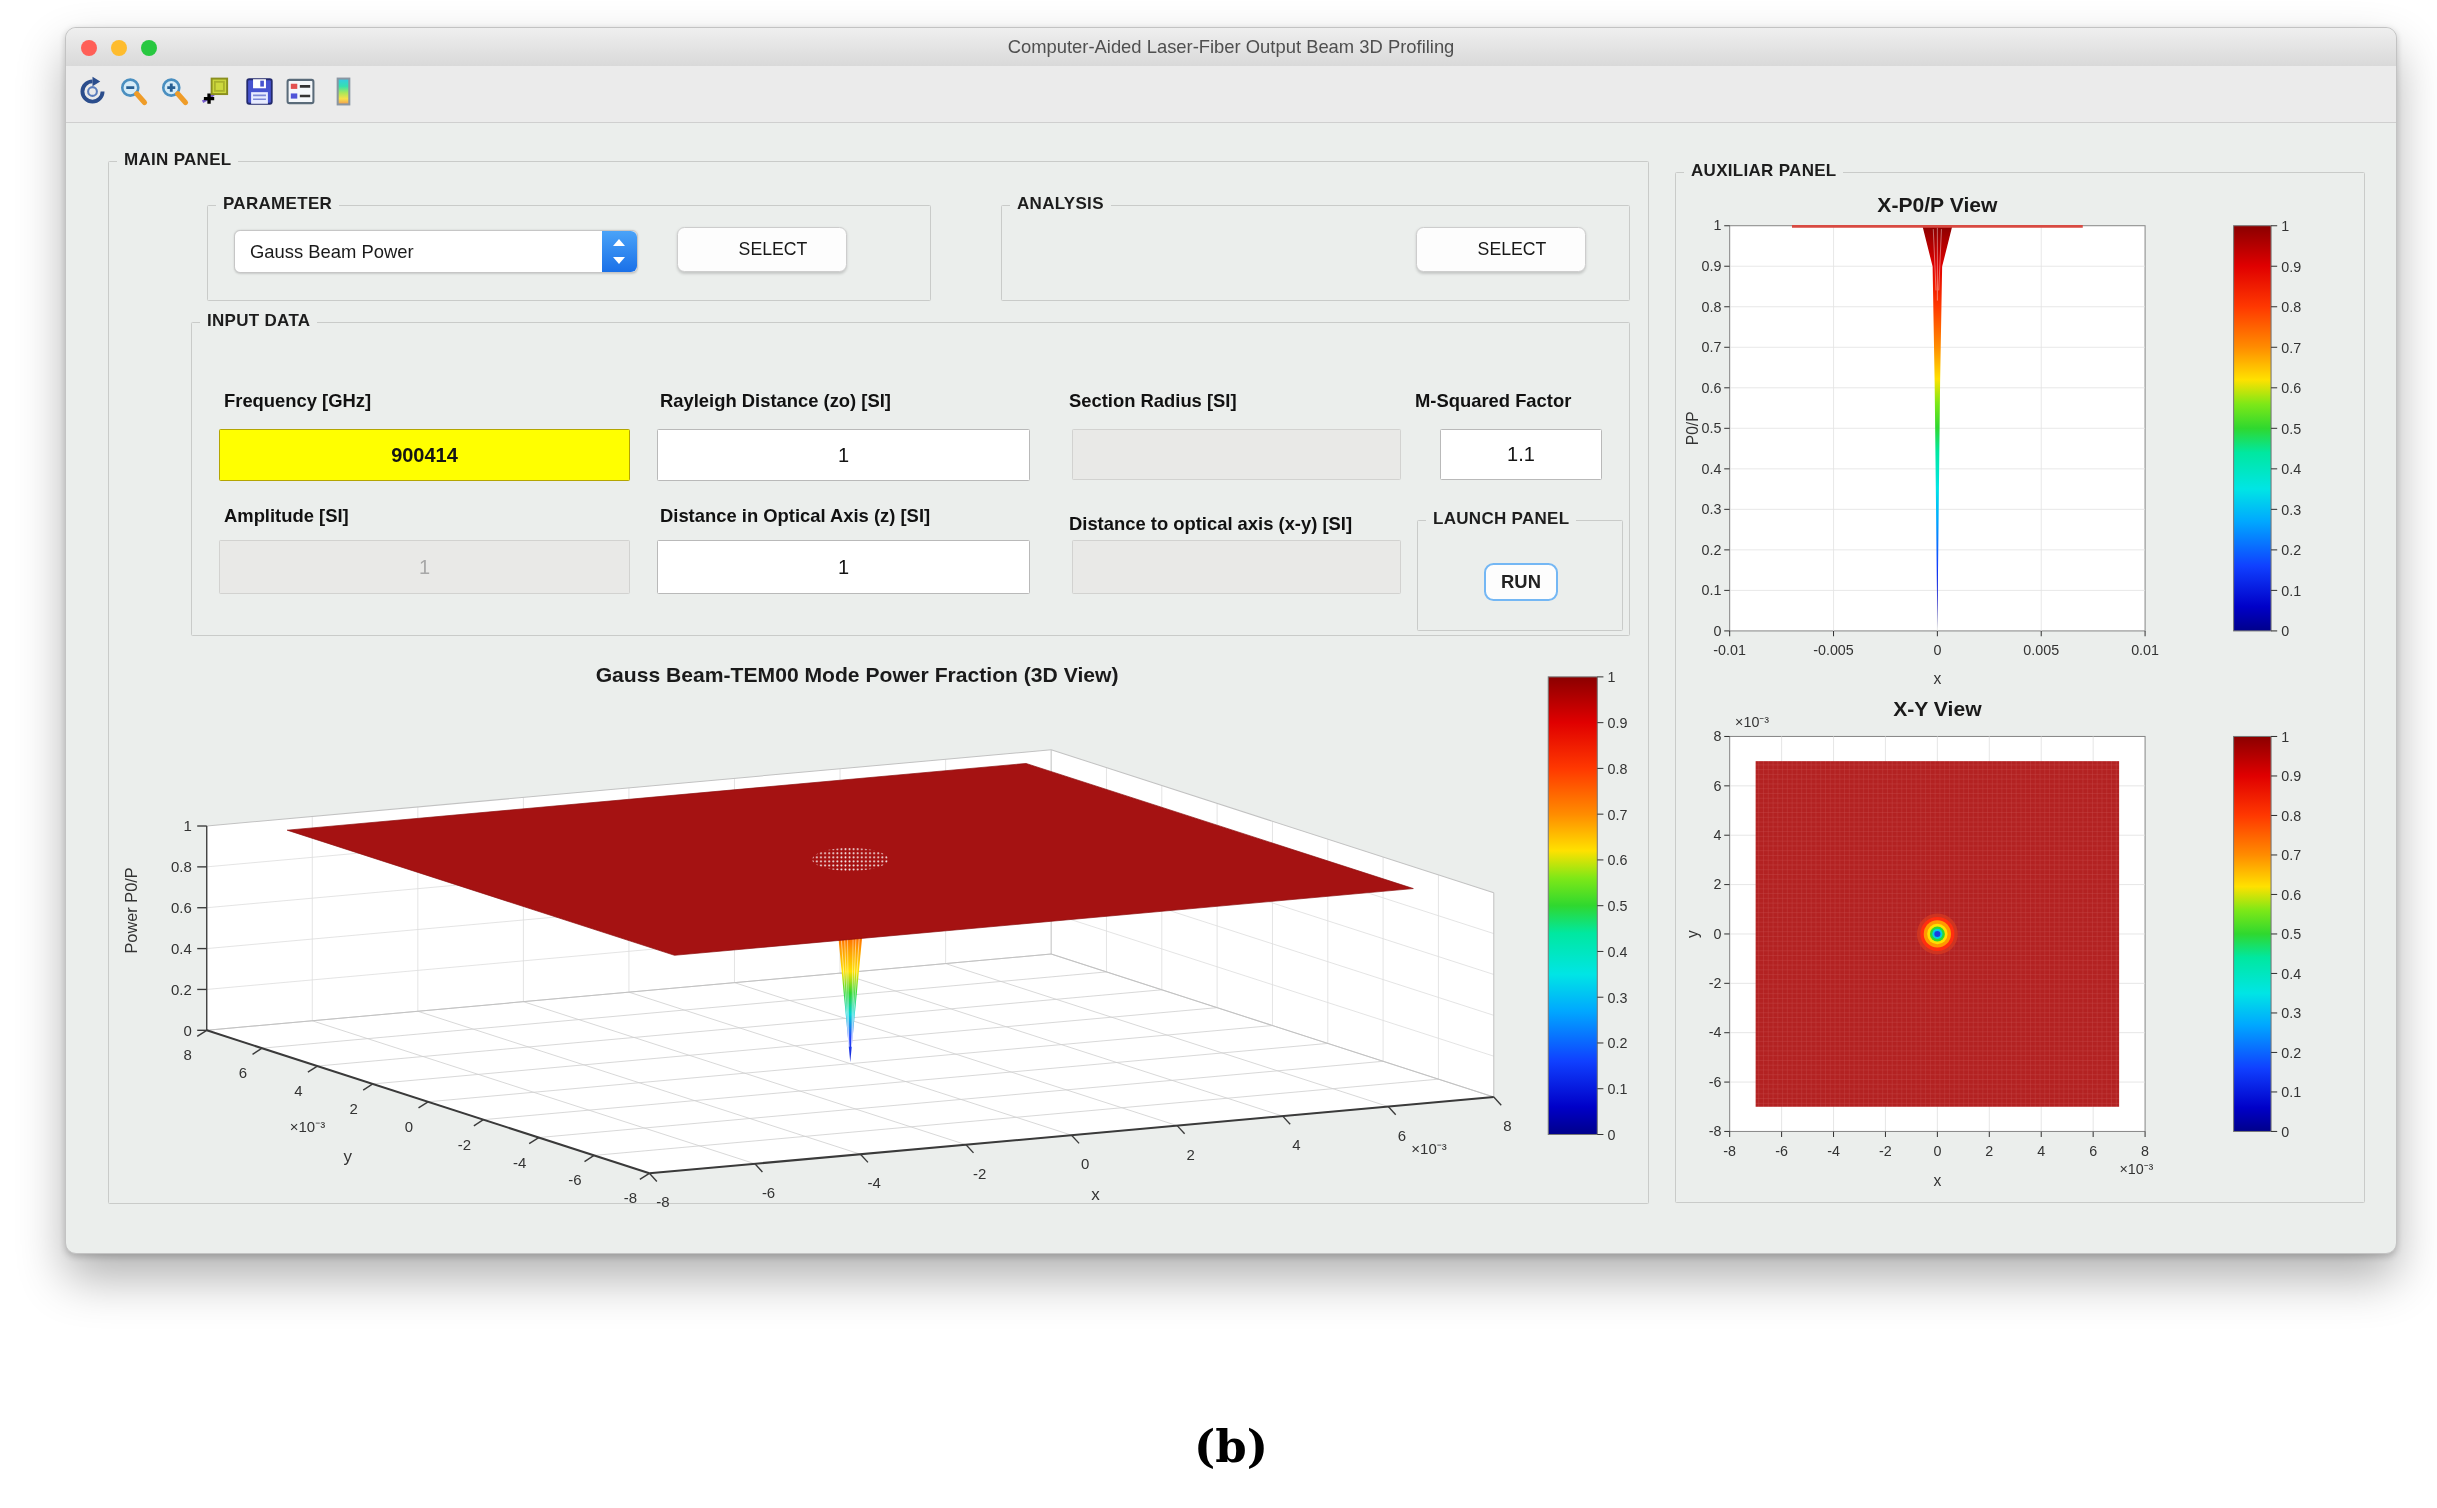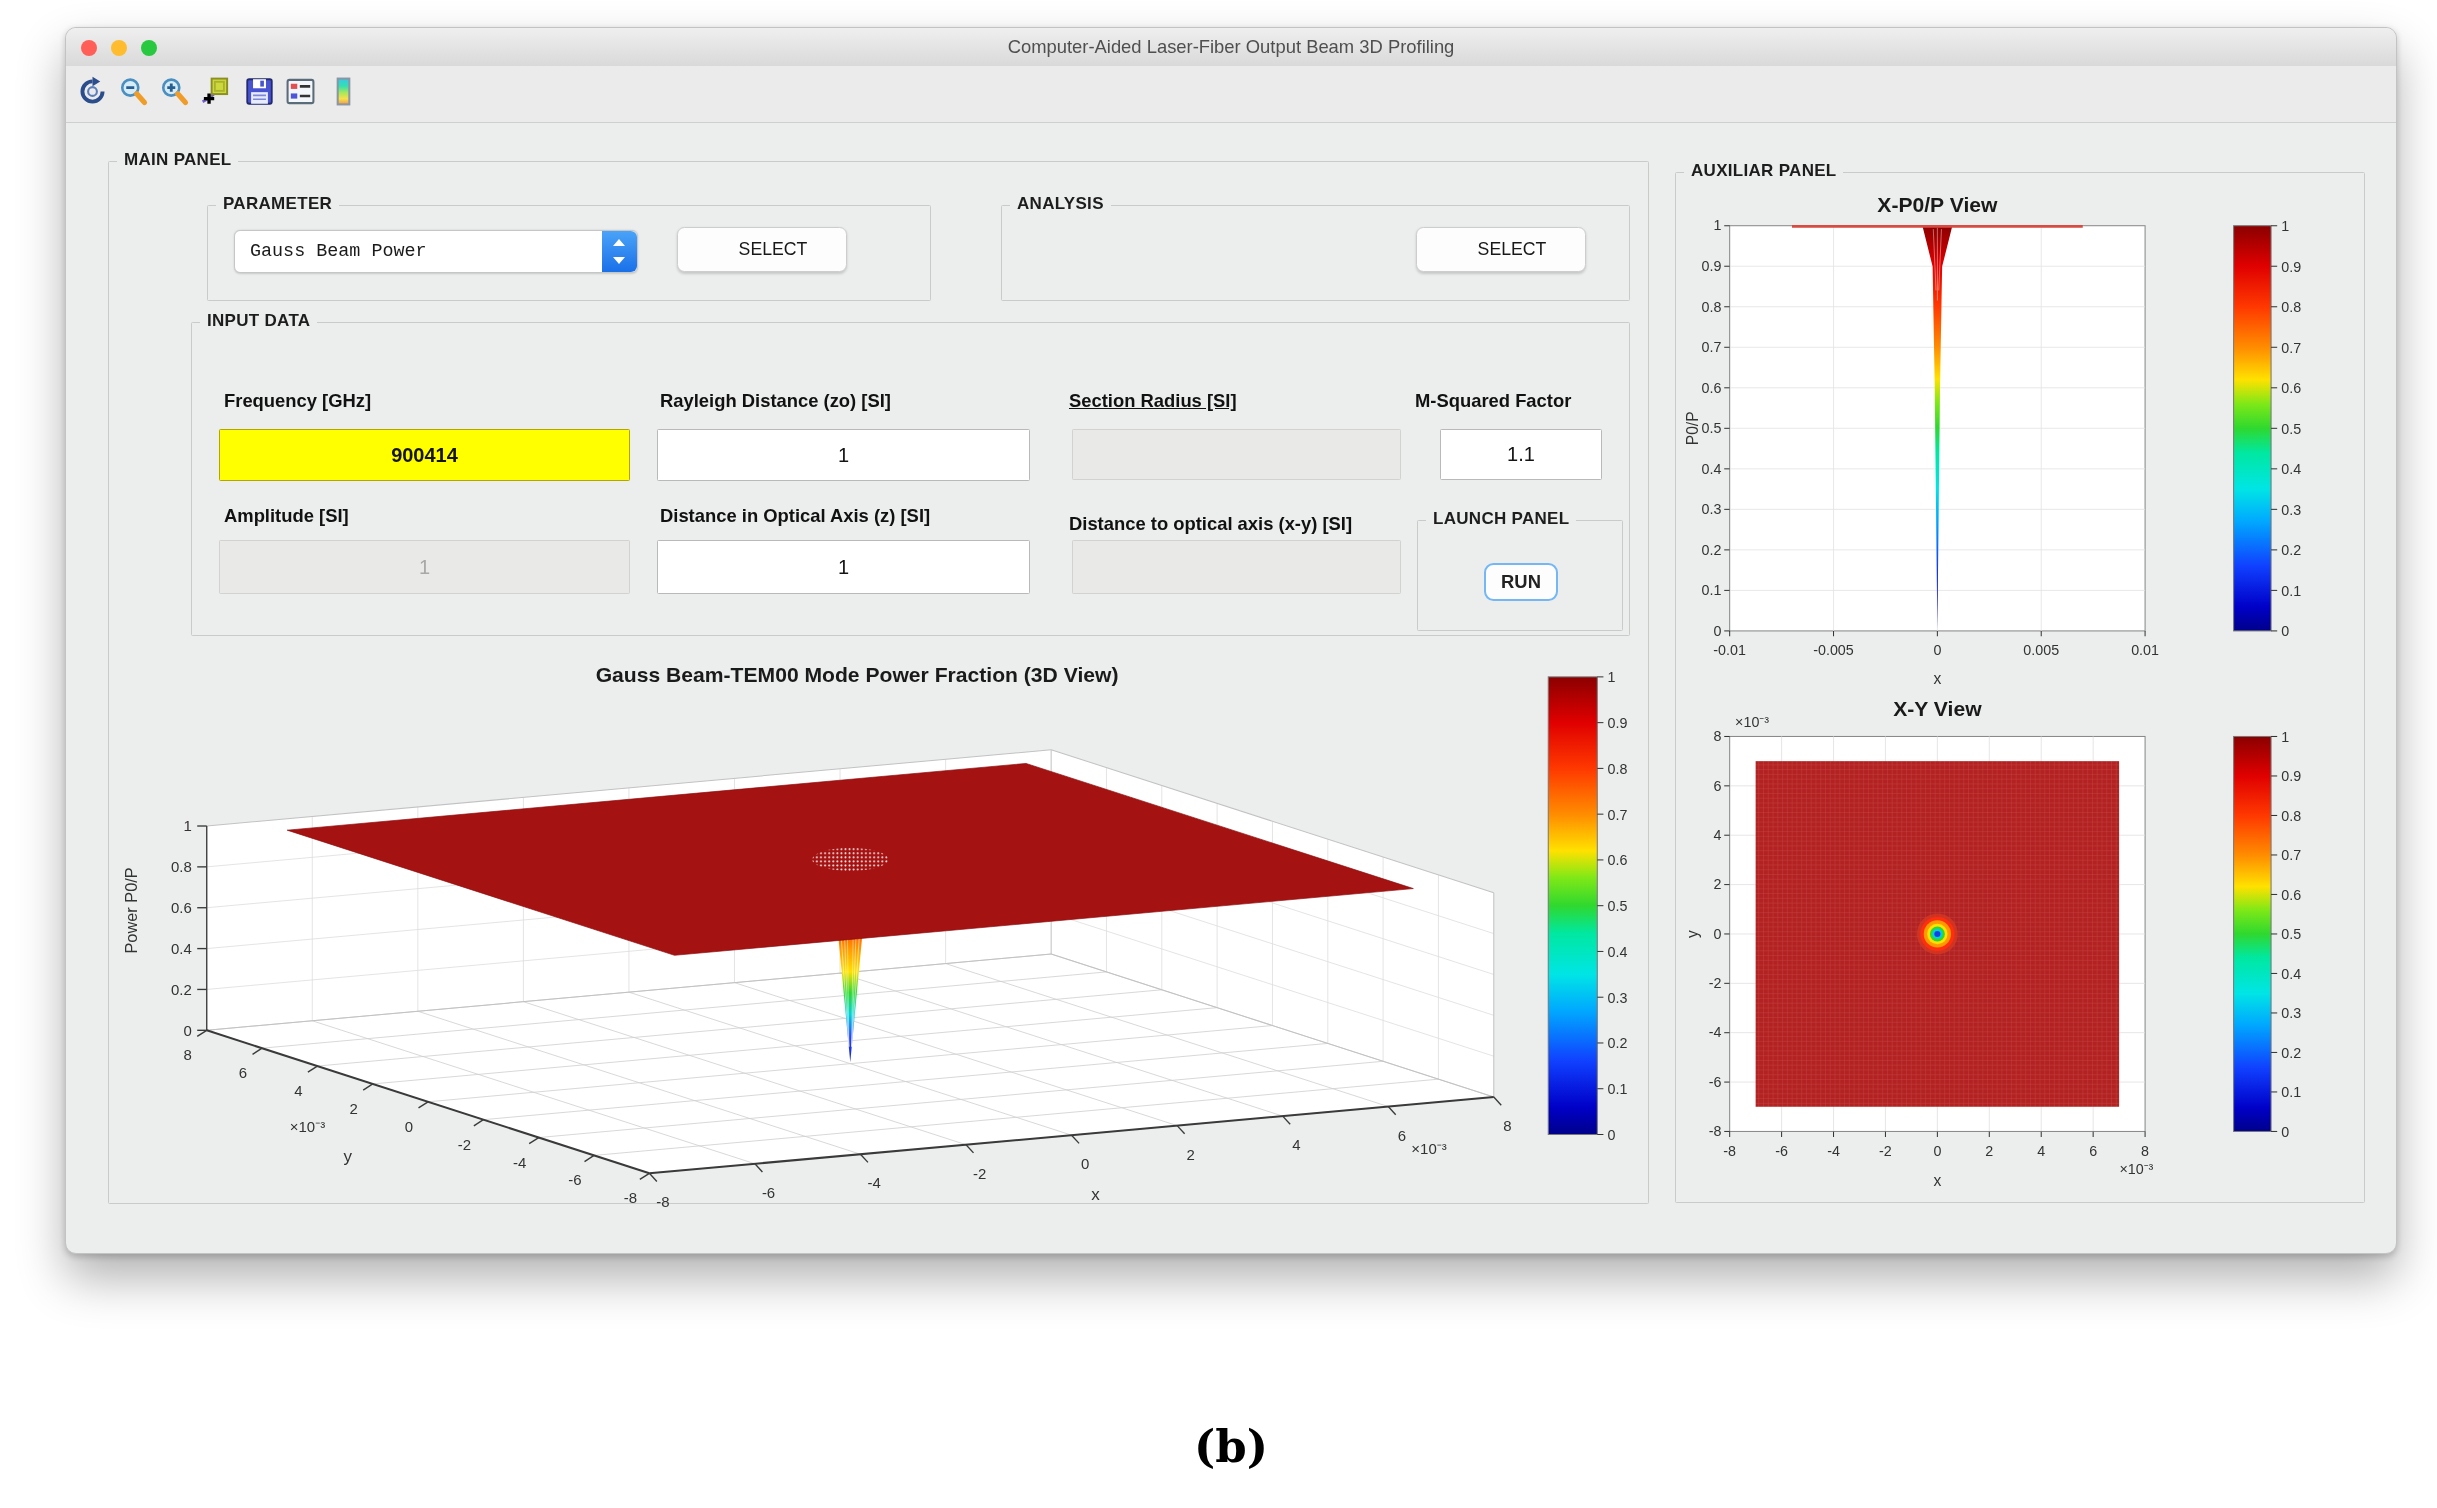--- a/index.html
+++ b/index.html
@@ -20,21 +20,21 @@
            border-bottom:0.7px solid #cfcfcf;}
   .tool{position:absolute;top:9.5px;width:31px;height:31px;border:none;background:transparent;padding:0;cursor:pointer;}
   .tool svg{width:31px;height:31px;display:block;}
 
   .gbox{position:absolute;border:1.4px solid #c9cbc9;border-radius:1.4px;background:transparent;}
   .glabel{position:absolute;top:-11.6px;left:8.2px;background:#ebeeec;padding:0 6.8px;
           font-size:17px;font-weight:600;color:#1d1d1d;letter-spacing:0.3px;white-space:nowrap;}
 
   .dropdown{position:absolute;height:41px;background:#ffffff;border:0.7px solid #c6c6c6;border-radius:6.1px;
             box-shadow:0 0.7px 2px rgba(0,0,0,.15);cursor:pointer;}
-  .dropdown .val{position:absolute;left:15px;top:0;bottom:0;line-height:41px;font-size:18.4px;color:#1a1a1a;font-family:Liberation Mono, monospace;}
+  .dropdown .val{position:absolute;left:15px;top:0;bottom:0;line-height:41px;font-size:18.4px;color:#1a1a1a;}
   .stepper{position:absolute;right:0;top:0;bottom:0;width:35px;border-radius:0 6.1px 6.1px 0;
            background:linear-gradient(#4aa3f8,#1a70e8);}
   .stepper .tri{position:absolute;left:50%;margin-left:-6.1px;width:0;height:0;
                 border-left:6.1px solid transparent;border-right:6.1px solid transparent;}
   .stepper .up{top:8.2px;border-bottom:7.5px solid #ffffff;}
   .stepper .dn{bottom:8.2px;border-top:7.5px solid #ffffff;}
 
   .btn{position:absolute;background:#fdfdfd;border:0.7px solid #cdcdcd;border-radius:7.5px;
        box-shadow:0 1.4px 2.7px rgba(0,0,0,.16);font-size:17.7px;color:#181818;text-align:center;cursor:pointer;
        font-family:"Liberation Sans",sans-serif;padding-left:28px;}
@@ -157,21 +157,21 @@
     <div class="gbox" style="left:125px;top:294px;width:1437px;height:312px;">
       <span class="glabel">INPUT DATA</span>
     </div>
 
     <span class="flabel" style="left:158px;top:362px;">Frequency [GHz]</span>
     <div class="field highlighted" style="left:153px;top:401px;width:409px;height:50px;line-height:50px;">900414</div>
 
     <span class="flabel" style="left:594px;top:362px;">Rayleigh Distance (zo) [SI]</span>
     <div class="field normal" style="left:591px;top:401px;width:371px;height:50px;line-height:50px;">1</div>
 
-    <span class="flabel" style="left:1003px;top:362px;text-decoration:underline;">Section Radius [SI]</span>
+    <span class="flabel" style="left:1003px;top:362px;">Section Radius [SI]</span>
     <div class="field disabled" style="left:1006px;top:401px;width:327px;height:49px;line-height:49px;"></div>
 
     <span class="flabel" style="left:1349px;top:362px;">M-Squared Factor</span>
     <div class="field normal" style="left:1374px;top:401px;width:160px;height:49px;line-height:49px;">1.1</div>
 
     <span class="flabel" style="left:158px;top:477px;">Amplitude [SI]</span>
     <div class="field disabled" style="left:153px;top:512px;width:409px;height:52px;line-height:52px;">1</div>
 
     <span class="flabel" style="left:594px;top:477px;">Distance in Optical Axis (z) [SI]</span>
     <div class="field normal" style="left:591px;top:512px;width:371px;height:52px;line-height:52px;">1</div>

